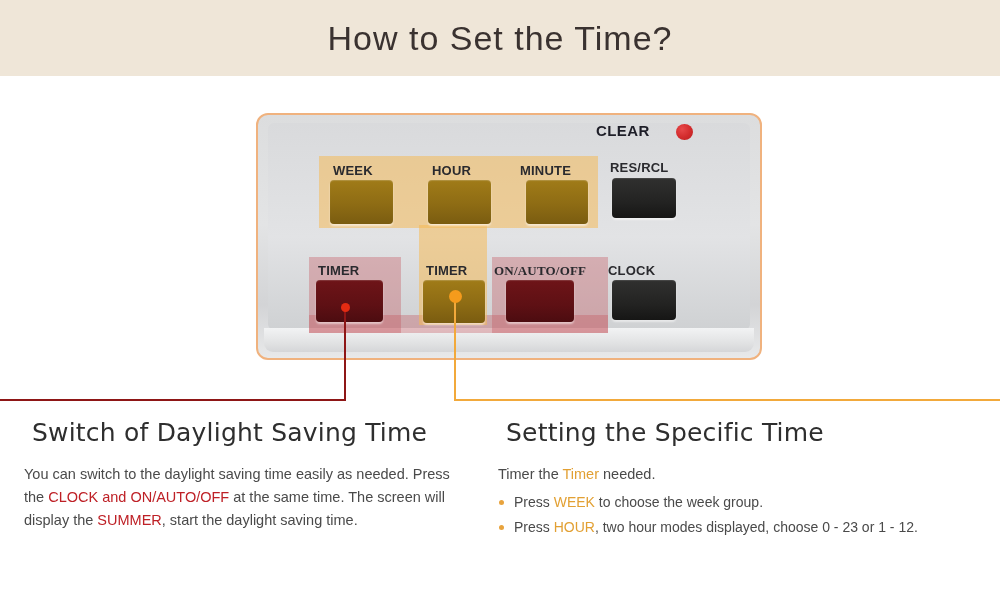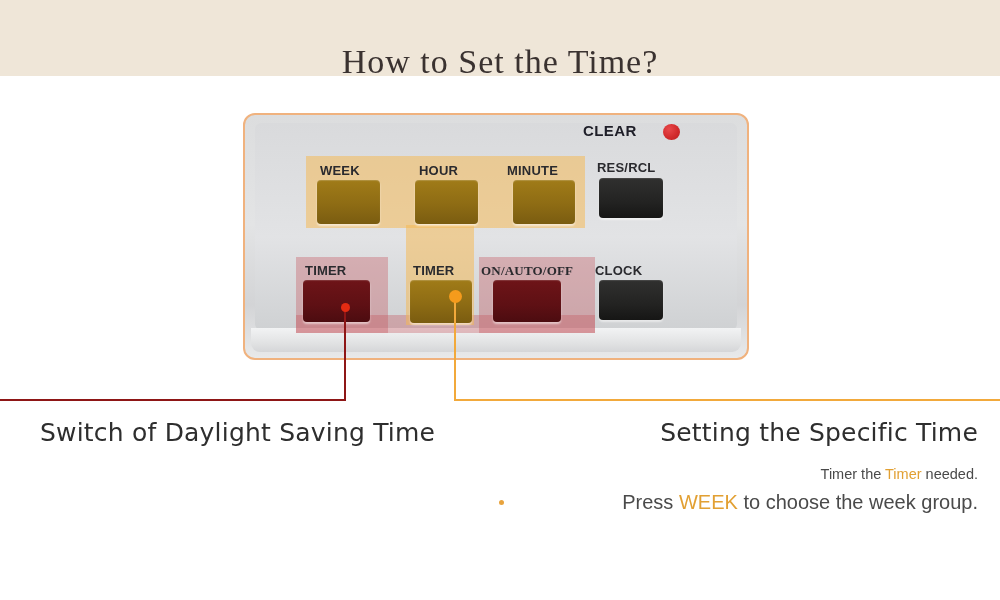--- a/index.html
+++ b/index.html
@@ -12,31 +12,30 @@
   }
 
   
   .header{
     position:absolute;left:0;top:0;width:1000px;height:76px;
     background:#EFE6D8;
   }
   .header-title{
     position:absolute;left:0;top:0;width:1000px;height:76px;
     display:flex;align-items:center;justify-content:center;
-    font-family:Liberation Serif, serif;
+    font-family:Liberation Sans, sans-serif;
     font-size:34px;
     font-weight:400;
     letter-spacing:1px;
     color:#3A3230;
-    margin-top:24px;
   }
 
   
   .device{
-    position:absolute;left:243px;top:113px;width:506px;height:247px;
+    position:absolute;left:256px;top:113px;width:506px;height:247px;
     background:linear-gradient(180deg,#DCDDDE 0%,#E3E4E5 45%,#D3D4D6 78%,#E8E9EA 100%);
     border:2px solid #F0B27E;
     border-radius:12px;
     box-sizing:border-box;
     overflow:hidden;
   }
   .device-inner{
     position:absolute;left:10px;top:8px;right:10px;bottom:28px;
     background:linear-gradient(180deg,#D9DADC 0%,#E2E3E5 55%,#CFD1D3 100%);
     border-radius:6px;
@@ -95,39 +94,39 @@
   .line{position:absolute;background:#8E1616;}
   .line-orange{background:#F2A93B;}
 
   .dot{position:absolute;border-radius:50%;z-index:6;}
   .dot-red{background:#E22B12;width:9px;height:9px;}
   .dot-orange{background:#F59B1C;width:13px;height:13px;}
 
   
   .col{position:absolute;}
   .col-left{left:24px;top:418px;width:450px;}
-  .col-right{left:498px;top:418px;width:480px;text-align:right;}
+  .col-right{left:498px;top:418px;width:480px;}
 
   .col-head{
     font-family:"DejaVu Sans", sans-serif;
     font-size:25px;font-weight:400;color:#2E2E2E;
-    margin:0 0 16px 16px;letter-spacing:.2px;
+    margin:0 0 16px 8px;letter-spacing:.2px;
   }
   .para{
     font-family:"Liberation Sans", sans-serif;
     font-size:14.5px;line-height:23px;color:#4A4A4A;margin:0;
   }
   .red{color:#BE2026;}
   .orange{color:#E2A033;}
 
   .bullets{list-style:none;margin:4px 0 0 0;padding:0;}
   .bullets li{
     position:relative;padding-left:16px;
     font-family:"Liberation Sans", sans-serif;
-    font-size:20px;line-height:25px;color:#4A4A4A;
+    font-size:14px;line-height:25px;color:#4A4A4A;
   }
   .bullets li .bul{
     position:absolute;left:1px;top:10px;width:5px;height:5px;border-radius:50%;
     background:#E8A33D;
   }
 </style>
 </head>
 <body>
 
 <div class="header">
@@ -175,21 +174,23 @@
 <div class="dot dot-red" style="left:341px;top:303px;"></div>
 <div class="line" style="left:344px;top:307px;width:2px;height:93px;"></div>
 <div class="line" style="left:0px;top:399px;width:346px;height:2px;"></div>
 
 <div class="dot dot-orange" style="left:449px;top:290px;"></div>
 <div class="line line-orange" style="left:454px;top:296px;width:2px;height:104px;"></div>
 <div class="line line-orange" style="left:454px;top:399px;width:546px;height:2px;"></div>
 
 <div class="col col-left">
   <div class="col-head">Switch of Daylight Saving Time</div>
+  <p class="para"><span>You can switch to the daylight saving time easily as needed. Press the </span><span class="red">CLOCK and ON/AUTO/OFF</span><span> at the same time. The screen will display the </span><span class="red">SUMMER</span><span>, start the daylight saving time.</span></p>
 </div>
 
 <div class="col col-right">
   <div class="col-head">Setting the Specific Time</div>
   <p class="para"><span>Timer the </span><span class="orange">Timer</span><span> needed.</span></p>
   <ul class="bullets">
     <li><span class="bul"></span><span>Press </span><span class="orange">WEEK</span><span> to choose the week group.</span></li>
+    <li><span class="bul"></span><span>Press </span><span class="orange">HOUR</span><span>, two hour modes displayed, choose 0 - 23 or 1 - 12.</span></li>
   </ul>
 </div>
 
 </body></html>

